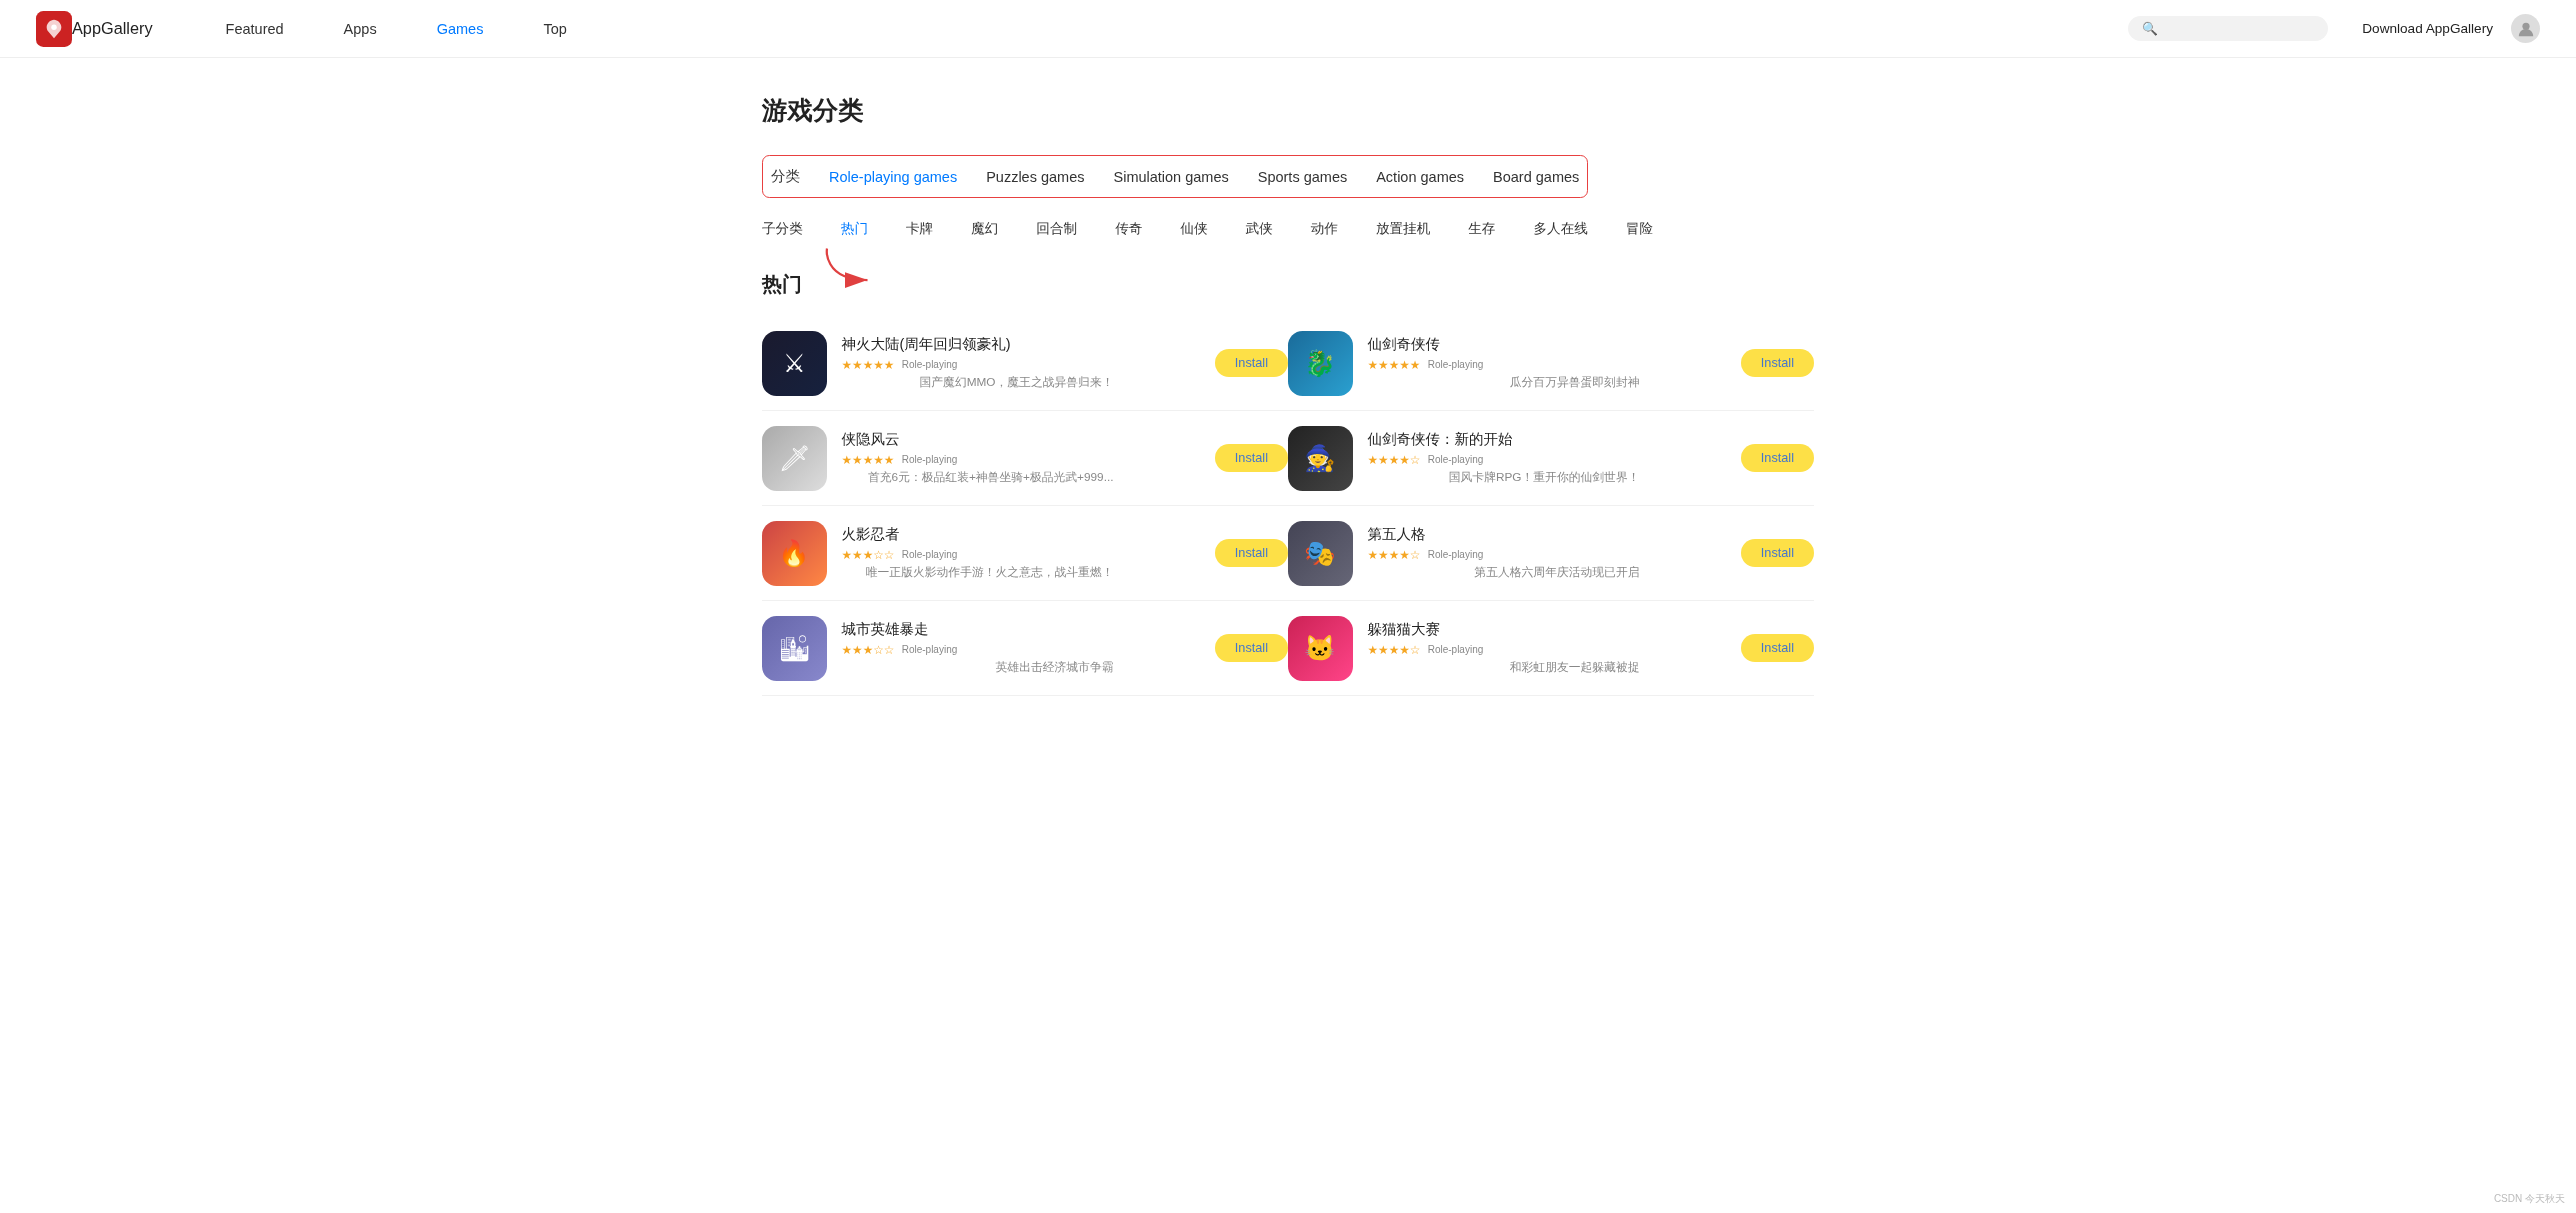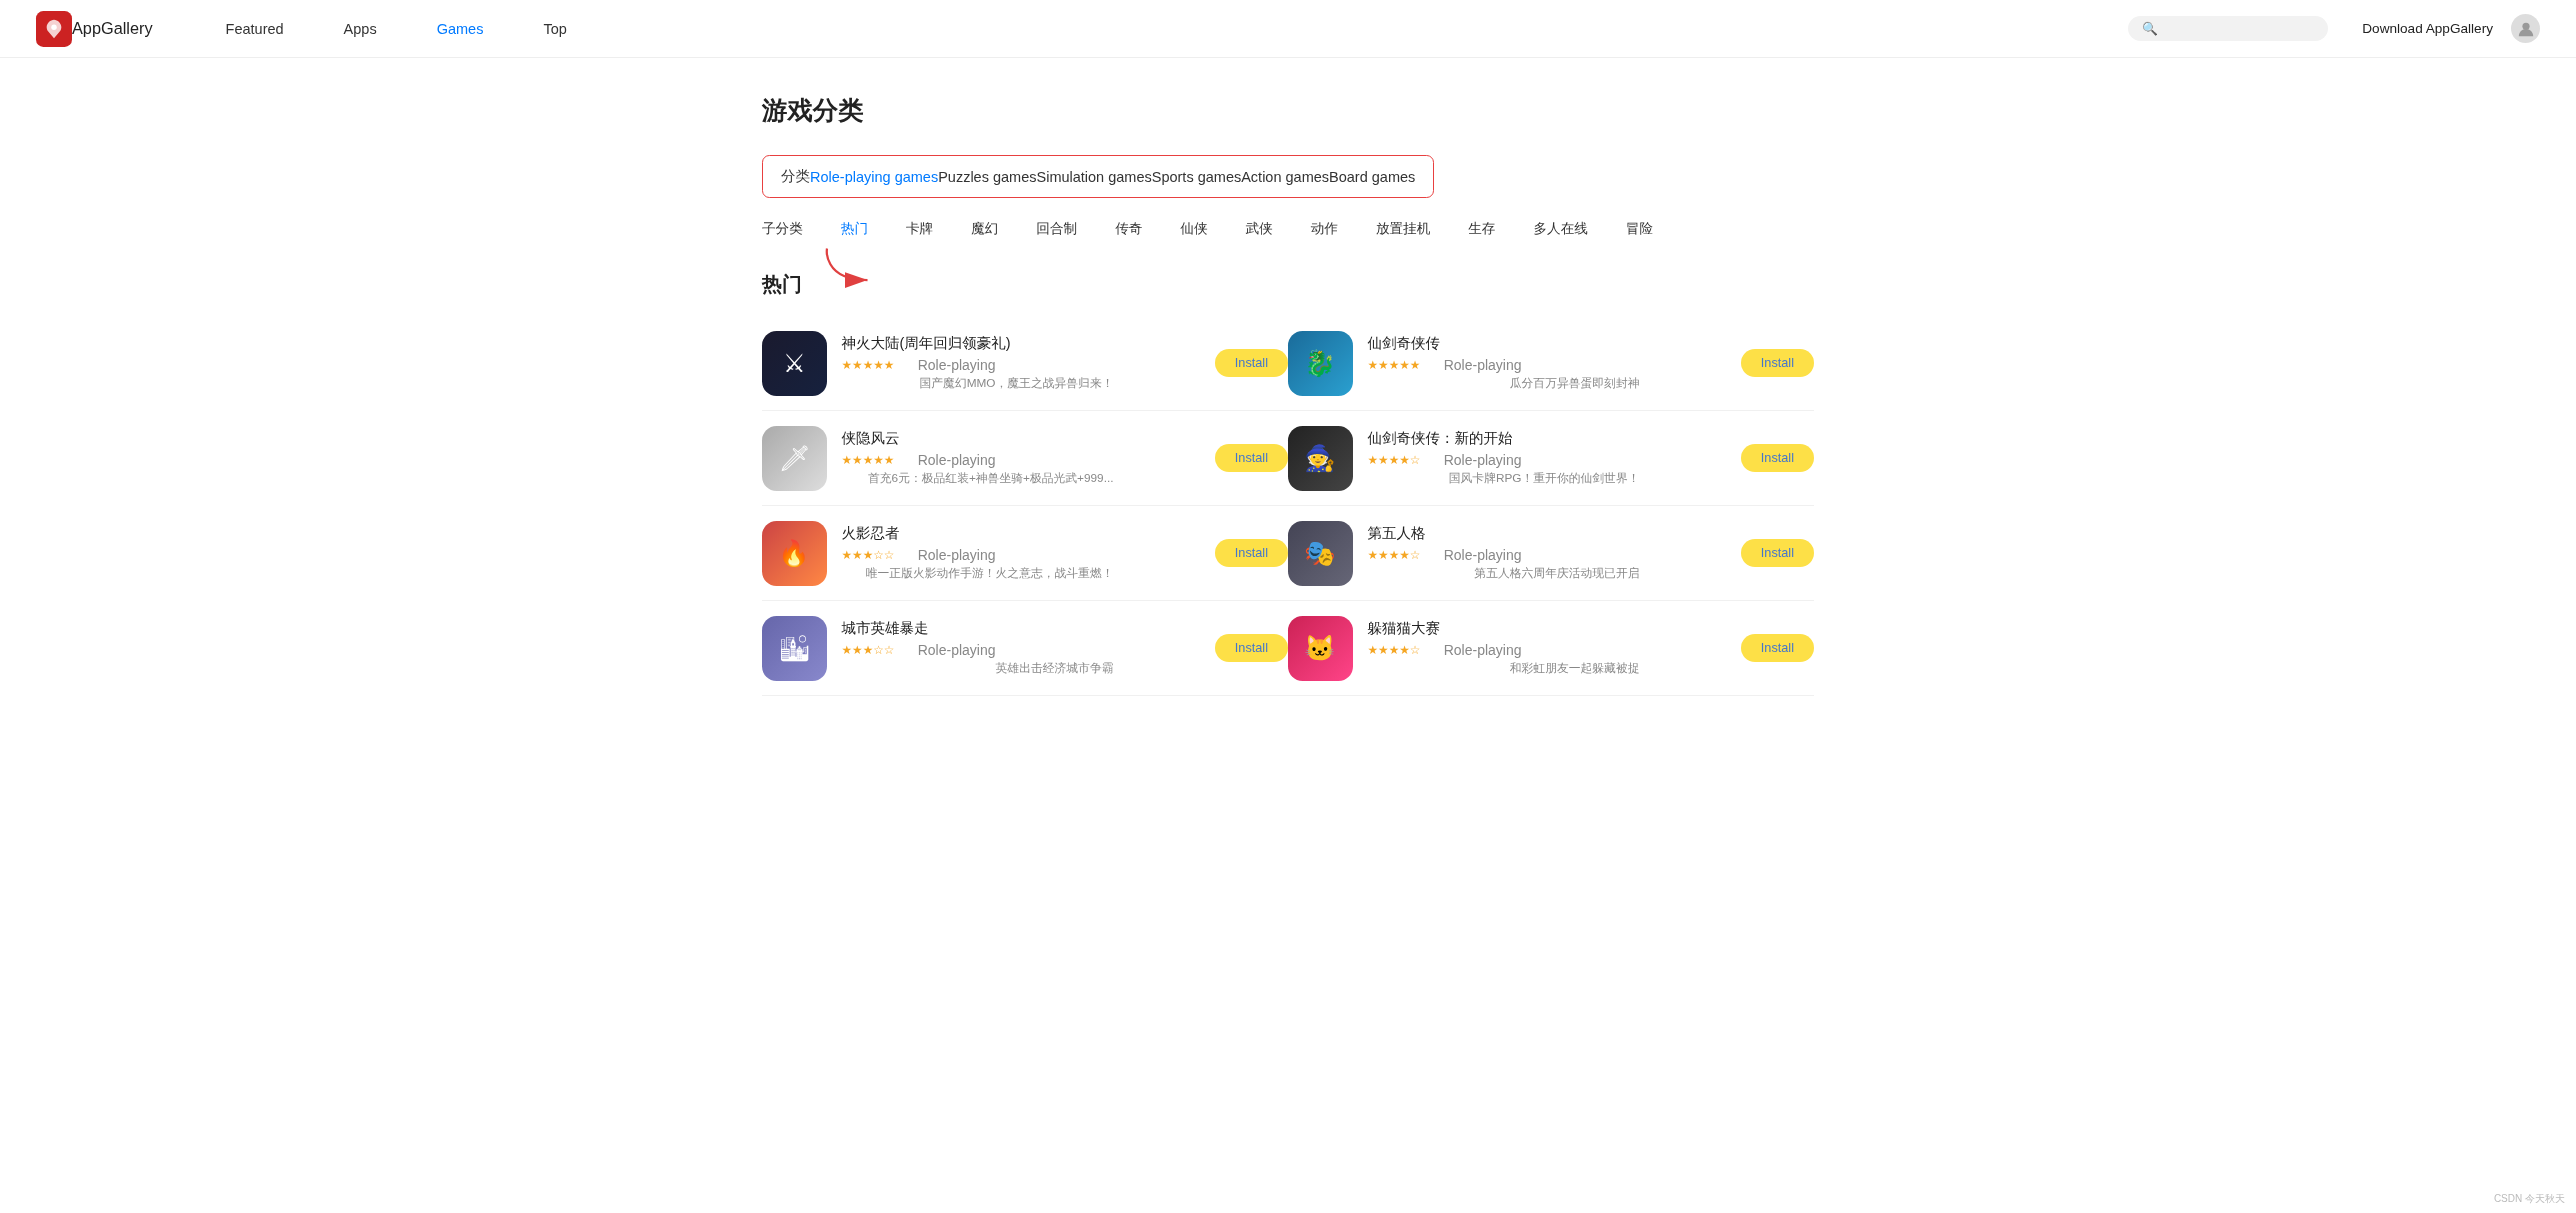--- a/index.html
+++ b/index.html
@@ -36,22 +36,22 @@
     }
 
     
     .content { max-width: 1088px; margin: 0 auto; padding: 36px 18px; }
 
     
     .page-title { font-size: 25.4px; font-weight: 600; margin-bottom: 27px; }
 
     
     .category-box {
-      border: 1.8px solid #e84040; border-radius: 7.3px; padding: 11px 18px;
-      display: flex; align-items: center; margin-bottom: 22px;
+      border: 1.8px solid #e84040; border-radius: 7.3px; padding: 11px 8px;
+      display: flex; align-items: center; gap: 29px; margin-bottom: 22px;
       width: fit-content;
     }
     .category-label { font-size: 14.5px; color: #333; }
     .category-item { font-size: 14.5px; color: #333; cursor: pointer; }
     .category-item.active { color: #007AFF; }
 
     
     .subcategory-row { display: flex; align-items: flex-start; gap: 38px; margin-bottom: 33px; position: relative; }
     .subcategory-label { font-size: 13.6px; color: #333; }
     .subcategory-item { font-size: 13.6px; color: #333; cursor: pointer; }
@@ -68,21 +68,21 @@
     }
     .app-icon {
       width: 65px; height: 65px; border-radius: 14.5px; flex-shrink: 0;
       background: #ccc; overflow: hidden; display: flex; align-items: center; justify-content: center;
       font-size: 25.4px;
     }
     .app-info { flex: 1; min-width: 0; }
     .app-name { font-size: 14.5px; font-weight: 500; margin-bottom: 3.6px; }
     .app-meta { display: flex; align-items: center; gap: 7.3px; margin-bottom: 3.6px; }
     .stars { color: #f5a623; font-size: 11.8px; }
-    .app-genre { font-size: 14px; color: #888; margin-left: 16px; }
+    .app-genre { font-size: 10px; color: #888; }
     .app-desc { font-size: 11.8px; color: #888; white-space: nowrap; overflow: hidden; text-overflow: ellipsis; max-width: 272px; text-align: right; }
     .install-btn {
       background: #fde047; color: #4477cc; border: none; border-radius: 18px;
       padding: 7.3px 20px; font-size: 12.7px; cursor: pointer; flex-shrink: 0;
       font-weight: 500;
     }
 
     
     .icon-shenhuo { background: linear-gradient(135deg, #1a1a2e, #16213e); }
     .icon-shanhai { background: linear-gradient(135deg, #1a6b9a, #2aa0d0); }

